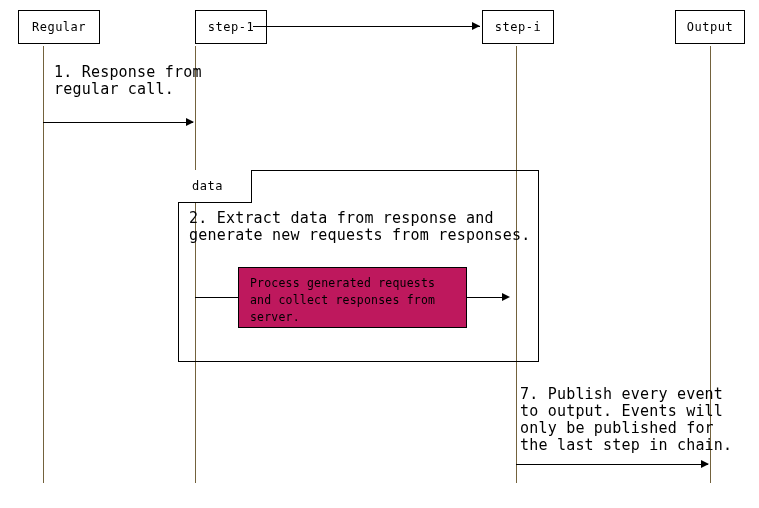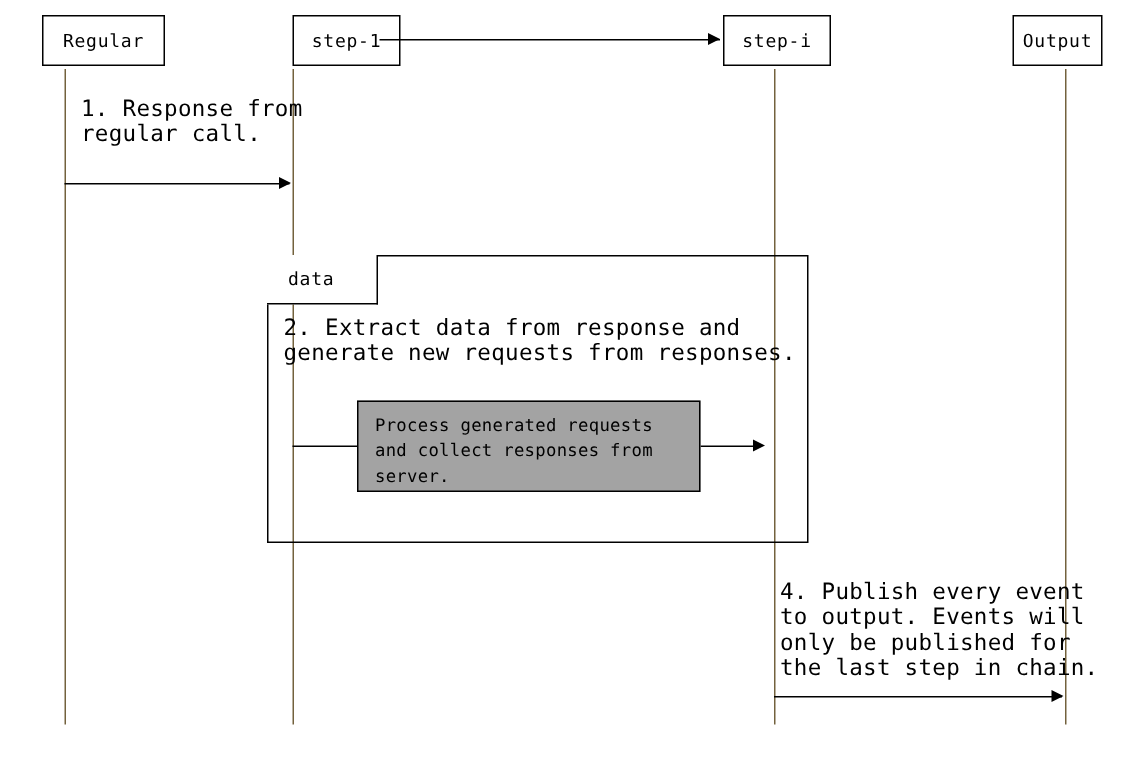--- a/index.html
+++ b/index.html
@@ -84,47 +84,47 @@
     font-size: 12px;
     color: #000000;
     letter-spacing: 0.5px;
   }
 
   
   .note-box {
     position: absolute;
     box-sizing: border-box;
     border: 1px solid #000000;
-    background: #a3a3a3;
+    background: #be185d;
     font-size: 11.5px;
     line-height: 17px;
     color: #000000;
     white-space: pre;
     padding: 7px 0 0 11px;
     letter-spacing: 0.2px;
   }
 </style>
 </head>
 <body>
 
 <div id="canvas">
 
-  <div class="participant" style="left:28px; top:10px; width:82px; height:34px;">
+  <div class="participant" style="left:18px; top:10px; width:82px; height:34px;">
     <span>Regular</span>
   </div>
 
   <div class="participant" style="left:163px; top:10px; width:72px; height:34px;margin-left:32px;">
     <span>step-1</span>
   </div>
 
   <div class="participant" style="left:482px; top:10px; width:72px; height:34px;">
     <span>step-i</span>
   </div>
 
-  <div class="participant" style="left:675px; top:10px; width:60px; height:34px;align-items:center;">
+  <div class="participant" style="left:675px; top:10px; width:70px; height:34px;align-items:center;">
     <span>Output</span>
   </div>
 
   <div class="lifeline" style="left:43px; top:46px; height:437px;"></div>
   <div class="lifeline" style="left:195px; top:46px; height:437px;"></div>
   <div class="lifeline" style="left:516px; top:46px; height:437px;"></div>
   <div class="lifeline" style="left:710px; top:46px; height:437px;"></div>
 
   <div class="msg-line" style="left:253px; top:26px; width:227px;"></div>
   <div class="arrow-head" style="left:472px; top:22px;"></div>
@@ -143,20 +143,20 @@
 generate new requests from responses.</div>
 
   <div class="msg-line" style="left:195px; top:297px; width:44px;"></div>
   <div class="msg-line" style="left:467px; top:297px; width:41px;"></div>
   <div class="arrow-head" style="left:502px; top:293px;"></div>
 
   <div class="note-box" style="left:238px; top:267px; width:229px; height:61px;"><span>Process generated requests
 and collect responses from
 server.</span></div>
 
-  <div class="note-text" style="left:520px; top:386px;">4. Publish every event
+  <div class="note-text" style="left:520px; top:386px;">7. Publish every event
 to output. Events will
 only be published for
 the last step in chain.</div>
   <div class="msg-line" style="left:516px; top:464px; width:192px;"></div>
   <div class="arrow-head" style="left:701px; top:460px;"></div>
 
 </div>
 
 </body></html>

